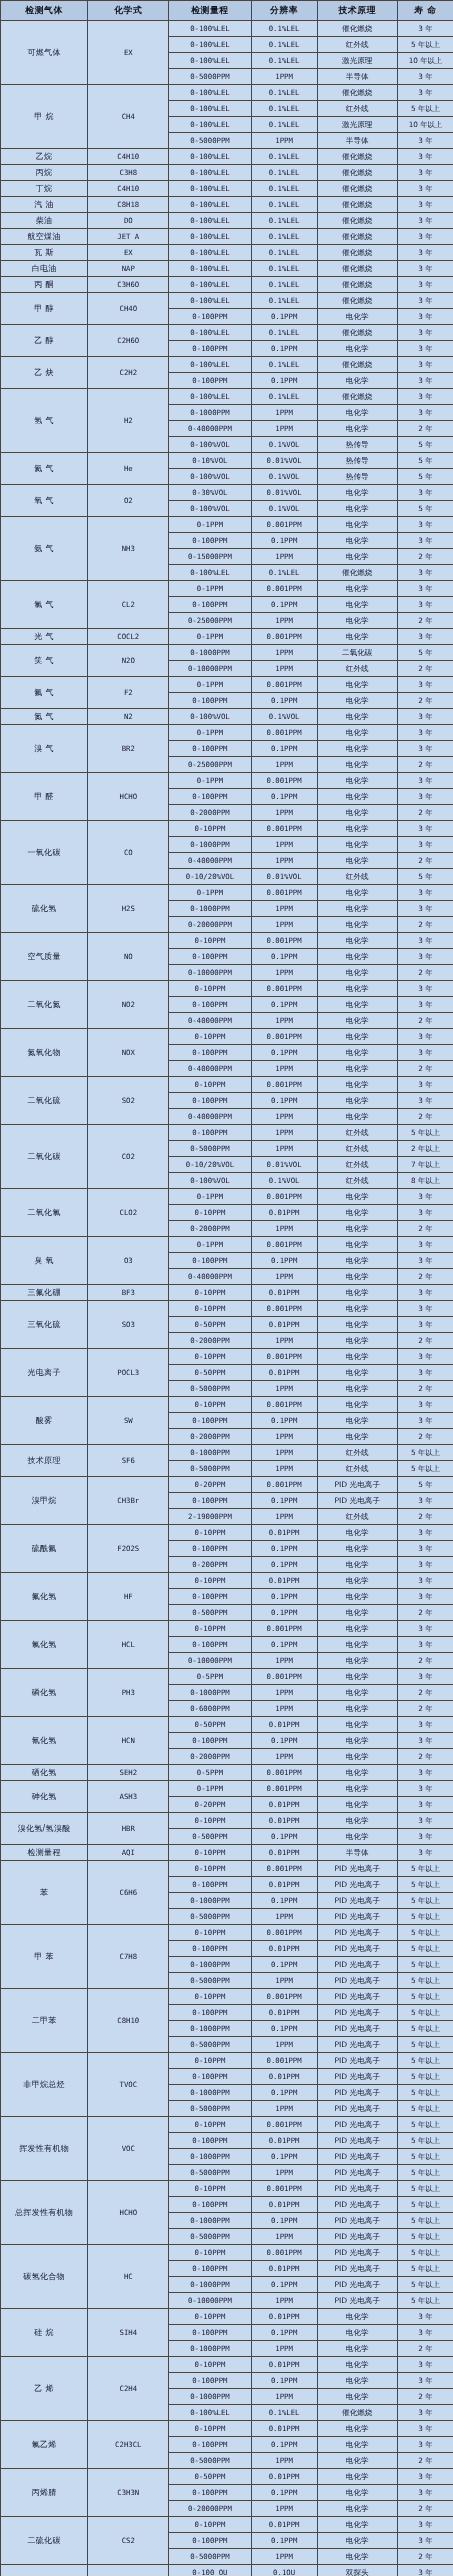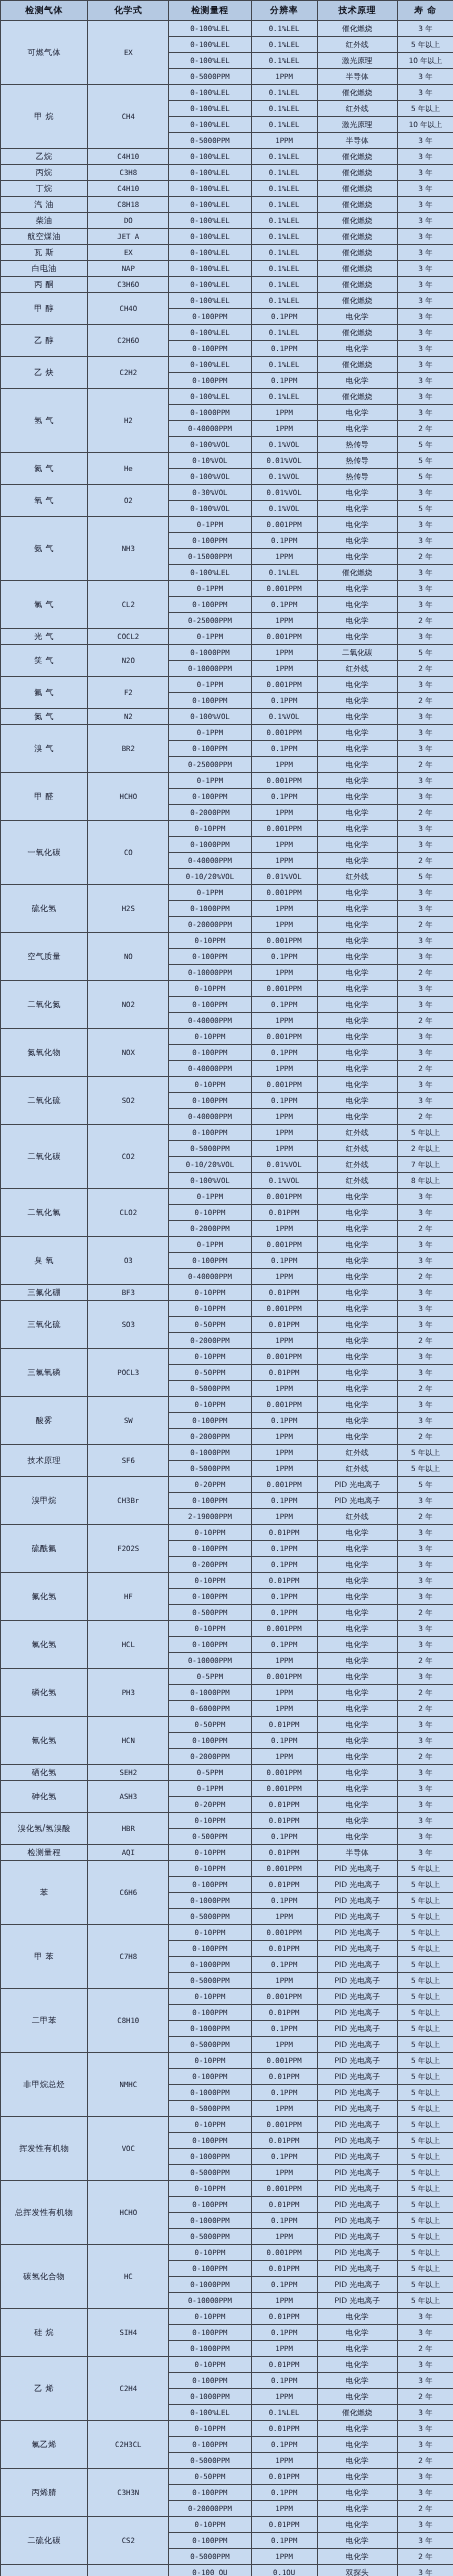--- a/index.html
+++ b/index.html
@@ -715,21 +715,21 @@
       </tr>
       <tr data-name="spec-row">
         <td class="range" data-name="range-cell">0-2000PPM</td>
         <td class="resolution" data-name="resolution-cell">1PPM</td>
         <td class="principle" data-name="principle-cell">电化学</td>
         <td class="lifetime" data-name="lifetime-cell">2 年</td>
       </tr>
     </tbody>
     <tbody data-name="gas-group">
       <tr data-name="spec-row" class="group-start">
-        <td rowspan="3" class="gas" data-name="gas-name-cell">三氯氧磷</td>
+        <td rowspan="3" class="gas" data-name="gas-name-cell">光电离子</td>
         <td rowspan="3" class="formula" data-name="chemical-formula-cell">POCL3</td>
         <td class="range" data-name="range-cell">0-10PPM</td>
         <td class="resolution" data-name="resolution-cell">0.001PPM</td>
         <td class="principle" data-name="principle-cell">电化学</td>
         <td class="lifetime" data-name="lifetime-cell">3 年</td>
       </tr>
       <tr data-name="spec-row">
         <td class="range" data-name="range-cell">0-50PPM</td>
         <td class="resolution" data-name="resolution-cell">0.01PPM</td>
         <td class="principle" data-name="principle-cell">电化学</td>
@@ -1044,21 +1044,21 @@
       <tr data-name="spec-row">
         <td class="range" data-name="range-cell">0-5000PPM</td>
         <td class="resolution" data-name="resolution-cell">1PPM</td>
         <td class="principle" data-name="principle-cell">PID 光电离子</td>
         <td class="lifetime" data-name="lifetime-cell">5 年以上</td>
       </tr>
     </tbody>
     <tbody data-name="gas-group">
       <tr data-name="spec-row" class="group-start">
         <td rowspan="4" class="gas" data-name="gas-name-cell">非甲烷总烃</td>
-        <td rowspan="4" class="formula" data-name="chemical-formula-cell">NMHC</td>
+        <td rowspan="4" class="formula" data-name="chemical-formula-cell">TVOC</td>
         <td class="range" data-name="range-cell">0-10PPM</td>
         <td class="resolution" data-name="resolution-cell">0.001PPM</td>
         <td class="principle" data-name="principle-cell">PID 光电离子</td>
         <td class="lifetime" data-name="lifetime-cell">5 年以上</td>
       </tr>
       <tr data-name="spec-row">
         <td class="range" data-name="range-cell">0-100PPM</td>
         <td class="resolution" data-name="resolution-cell">0.01PPM</td>
         <td class="principle" data-name="principle-cell">PID 光电离子</td>
         <td class="lifetime" data-name="lifetime-cell">5 年以上</td>

